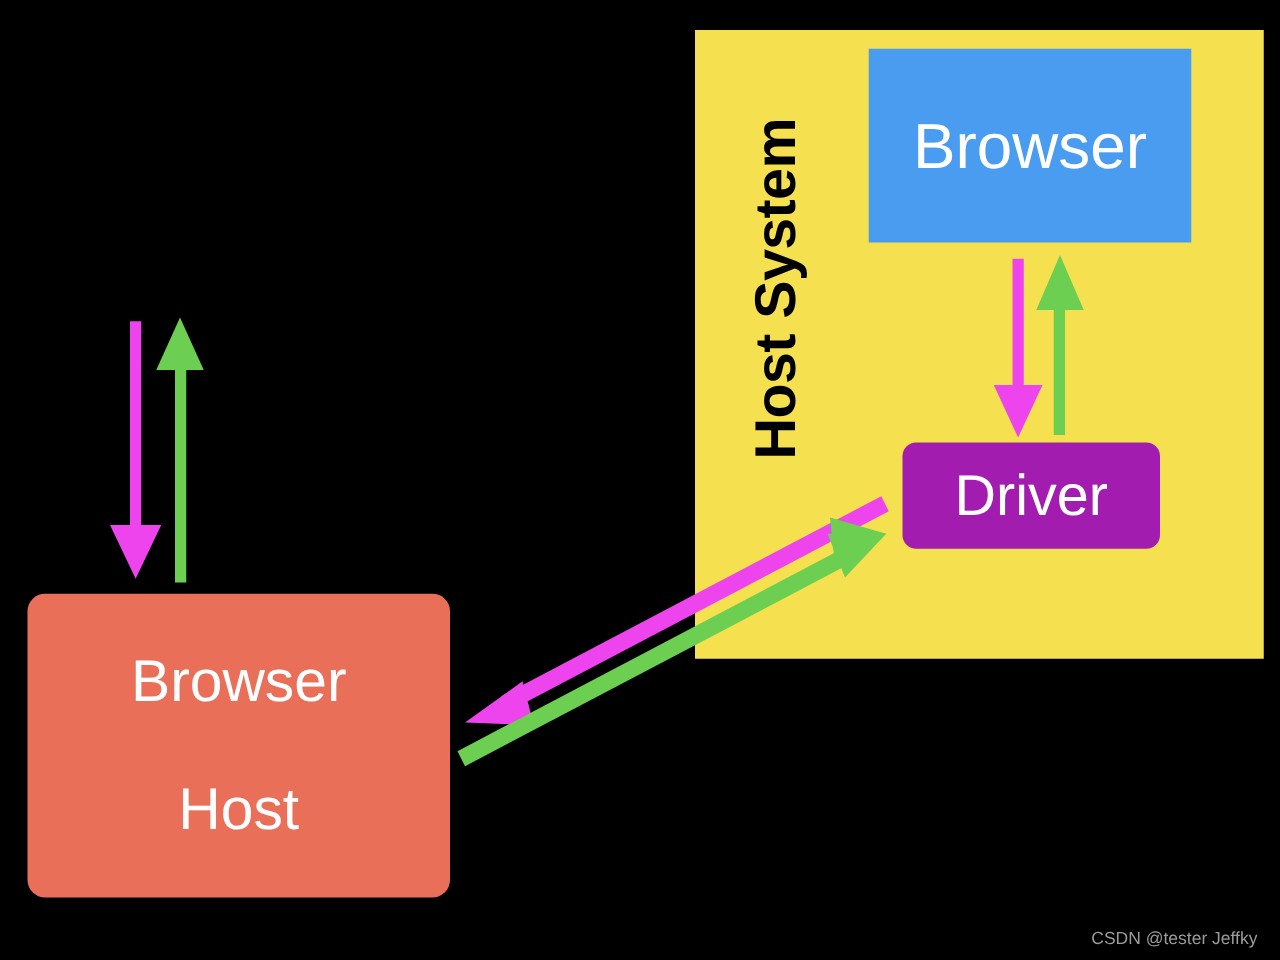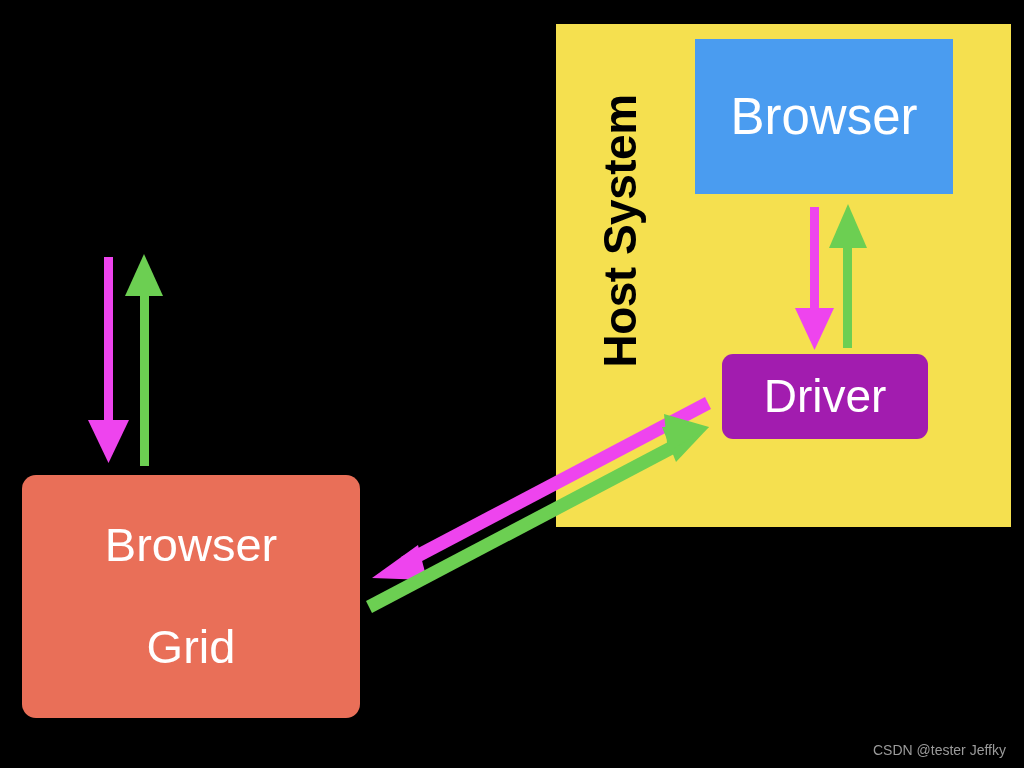--- a/index.html
+++ b/index.html
@@ -125,21 +125,21 @@
 
   <div class="box box-driver">
     <span>Driver</span>
   </div>
 
 
   <div class="box box-selenium">
     <span>
       <span>Browser</span><br>
       <br>
-      <span>Grid</span>
+      <span>Host</span>
     </span>
   </div>
 
   <svg class="arrow-layer" viewBox="0 0 1024 768">
 
     <g>
       <rect x="104" y="257" width="9" height="170" fill="#EE44EE"></rect>
       <polygon points="88,420 129,420 108.5,463" fill="#EE44EE"></polygon>
     </g>
 

